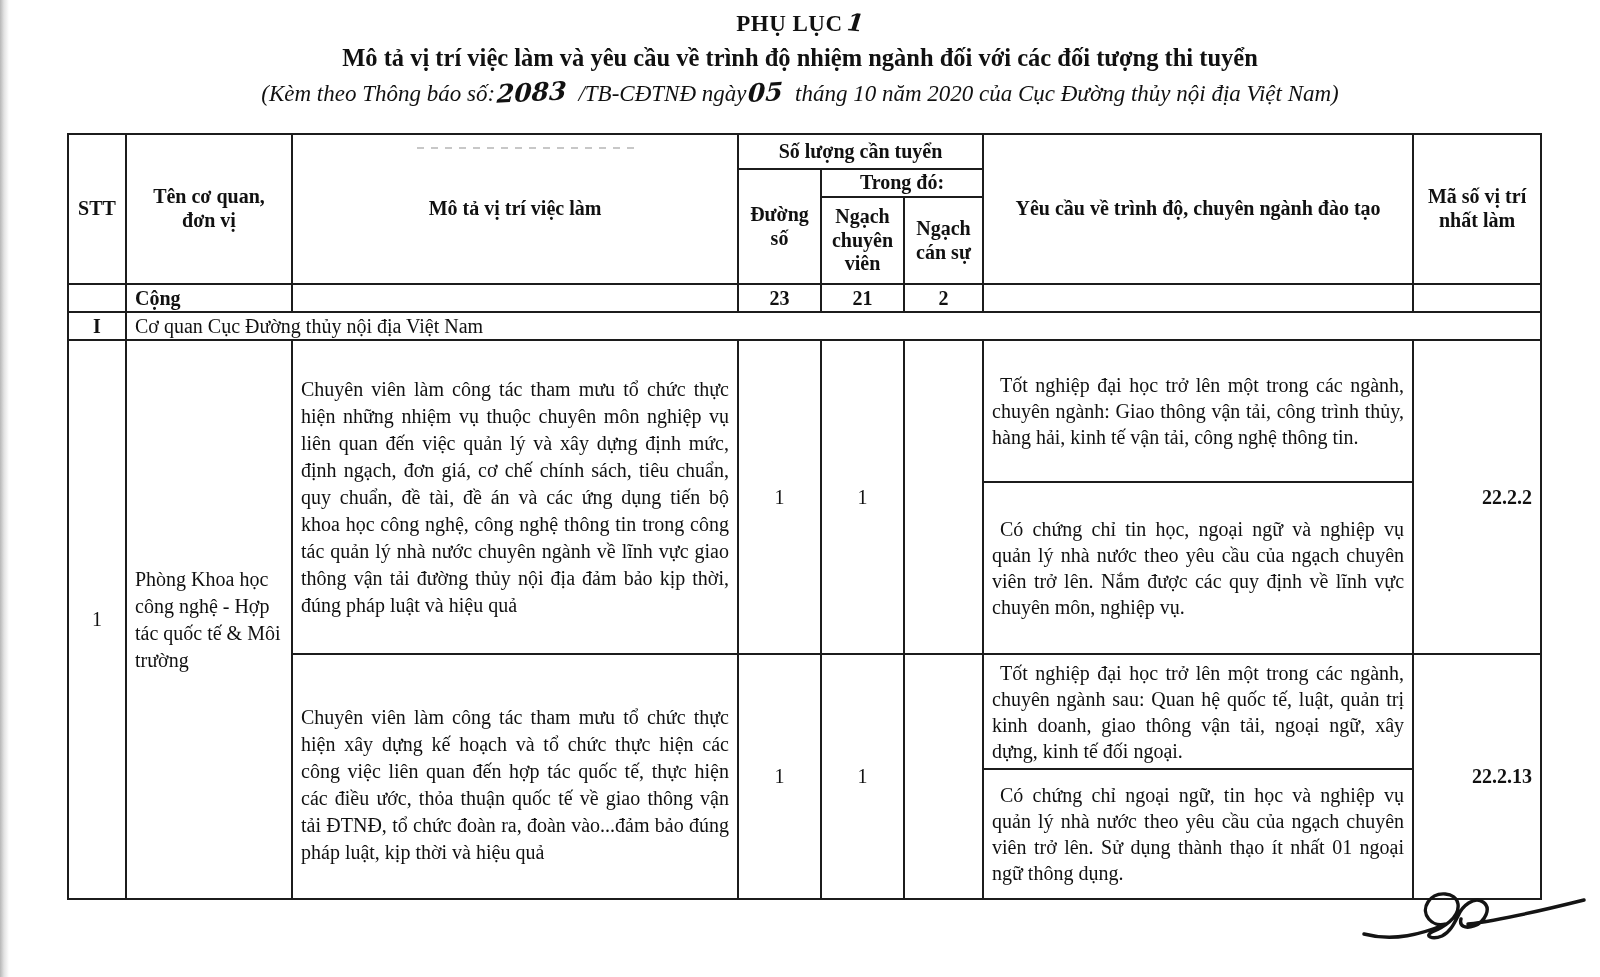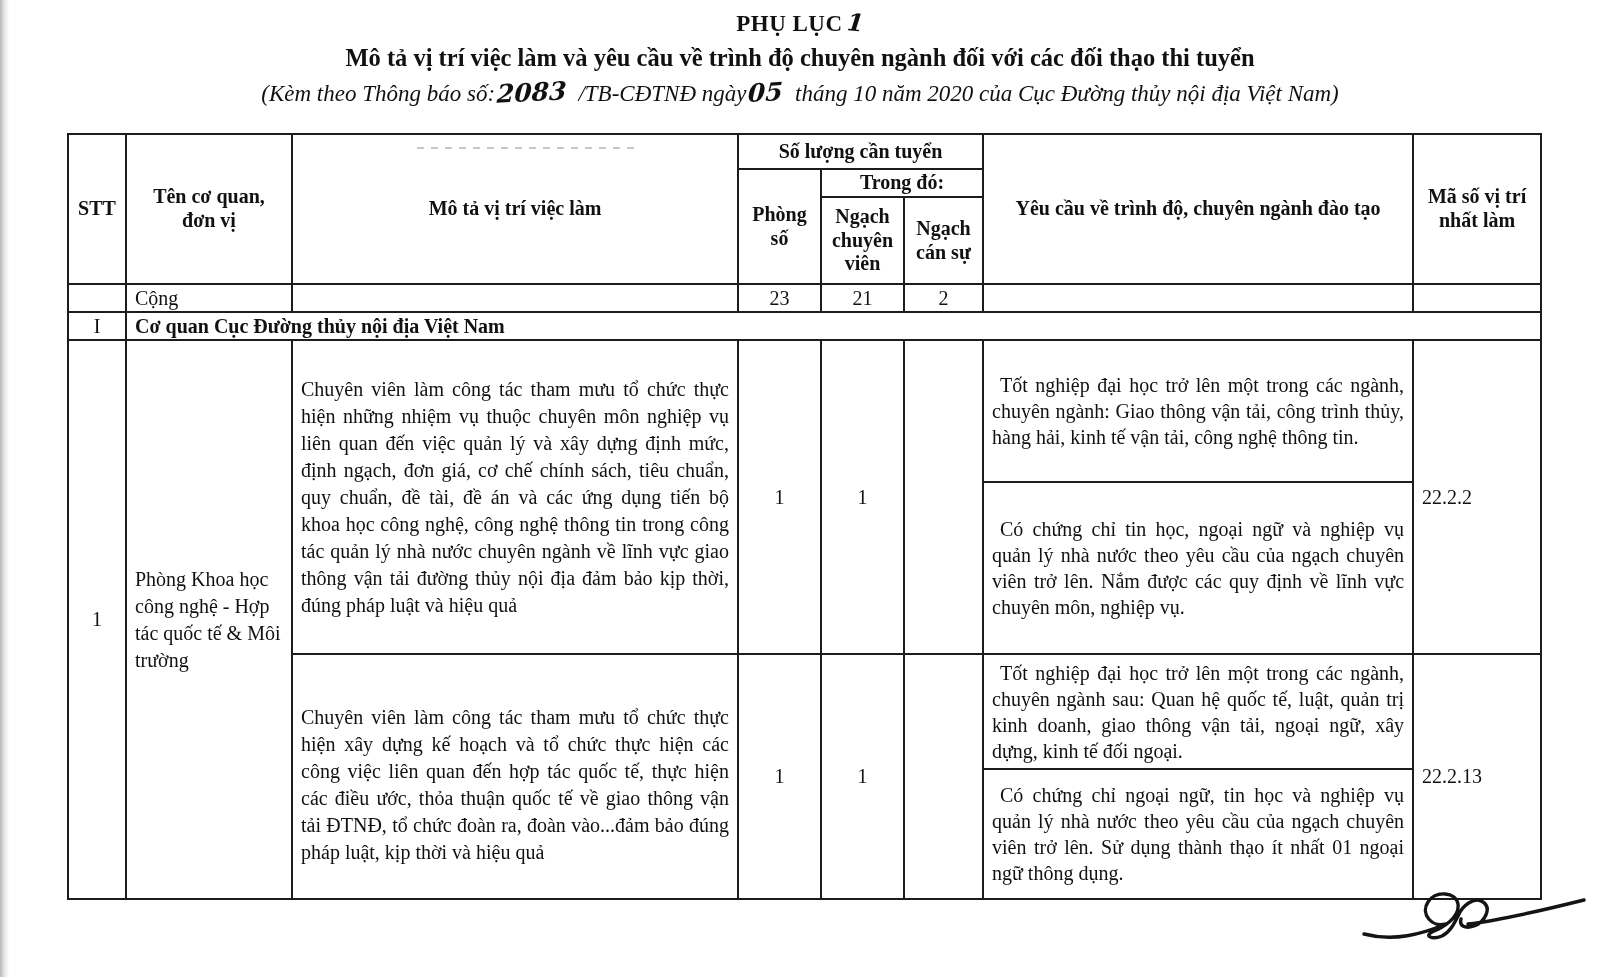--- a/index.html
+++ b/index.html
@@ -21,43 +21,43 @@
   .doc-sub { margin-top:6px; font-size:23px; font-style:italic; }
   .doc-sub .hand { font-size:25px; margin:0 6px 0 2px; }
 
   
   table.main { position:absolute; left:67px; top:133px; width:1473px;
     border-collapse:collapse; table-layout:fixed; }
   table.main td { border:2px solid #1c1c1c; padding:0 8px; font-size:20px;
     vertical-align:middle; overflow:hidden; }
   td.hdr { font-weight:bold; text-align:center; line-height:1.18; position:relative; }
   td.num { text-align:center; }
-  td.bold { font-weight:normal; }
+  td.bold { font-weight:bold; }
   td.desc { vertical-align:top; text-align:justify; line-height:27px; padding-top:8px; }
   td.req  { vertical-align:top; text-align:justify; line-height:26px; padding-top:8px;
     text-indent:8px;margin-left:25px; }
   td.agency { vertical-align:middle; line-height:27px; padding-left:10px;margin-left:12px; }
-  td.code { text-align:left; font-weight:normal; }
-  td.section-label { font-weight:bold; padding-left:8px;margin-left:40px; }
+  td.code { text-align:right; font-weight:bold; }
+  td.section-label { font-weight:normal; padding-left:8px;margin-left:40px; }
   .artifact { position:absolute; left:28%; top:12px; width:220px; height:2px; opacity:.55;
     background:repeating-linear-gradient(90deg,#9a9a9a 0 7px,transparent 7px 14px); }
 
   
   .signature { position:absolute; left:1360px; top:882px; width:230px; height:70px; }
   .signature svg { width:100%; height:100%; }
 </style>
 </head>
 <body>
 
 <div class="page">
   <div class="scan-edge"></div>
 
   <div class="doc-head">
     <div class="appendix"><span>PHỤ LỤC</span><span class="hand">1</span></div>
-    <div class="doc-title">Mô tả vị trí việc làm và yêu cầu về trình độ chuyên ngành đối với các đối thạo thi tuyển</div>
+    <div class="doc-title">Mô tả vị trí việc làm và yêu cầu về trình độ nhiệm ngành đối với các đối tượng thi tuyển</div>
     <div class="doc-sub"><span>(Kèm theo Thông báo số:</span><span class="hand">2083</span> <span>/TB-CĐTNĐ ngày</span><span class="hand">05</span> <span>tháng 10 năm 2020 của Cục Đường thủy nội địa Việt Nam)</span></div>
   </div>
 
   <table class="main">
     <colgroup>
       <col style="width:58px">
         <col style="width:166px">
         <col style="width:446px">
       <col style="width:83px">
         <col style="width:83px">
@@ -69,21 +69,21 @@
     <tbody>
         <tr style="height:35px">
       <td class="hdr" rowspan="3">STT</td>
       <td class="hdr" rowspan="3">Tên cơ quan, đơn vị</td>
       <td class="hdr" rowspan="3"><div class="artifact"></div><span>Mô tả vị trí việc làm</span></td>
       <td class="hdr" colspan="3">Số lượng cần tuyển</td>
       <td class="hdr" rowspan="3">Yêu cầu về trình độ, chuyên ngành đào tạo</td>
       <td class="hdr" rowspan="3">Mã số vị trí nhất làm</td>
     </tr>
     <tr style="height:28px">
-      <td class="hdr" rowspan="2">Phòng số</td>
+      <td class="hdr" rowspan="2">Đường số</td>
       <td class="hdr" colspan="2">Trong đó:</td>
     </tr>
     <tr style="height:87px">
       <td class="hdr">Ngạch chuyên viên</td>
       <td class="hdr">Ngạch cán sự</td>
     </tr>
 
     <tr style="height:28px">
       <td></td>
       <td class="bold">Cộng</td>

